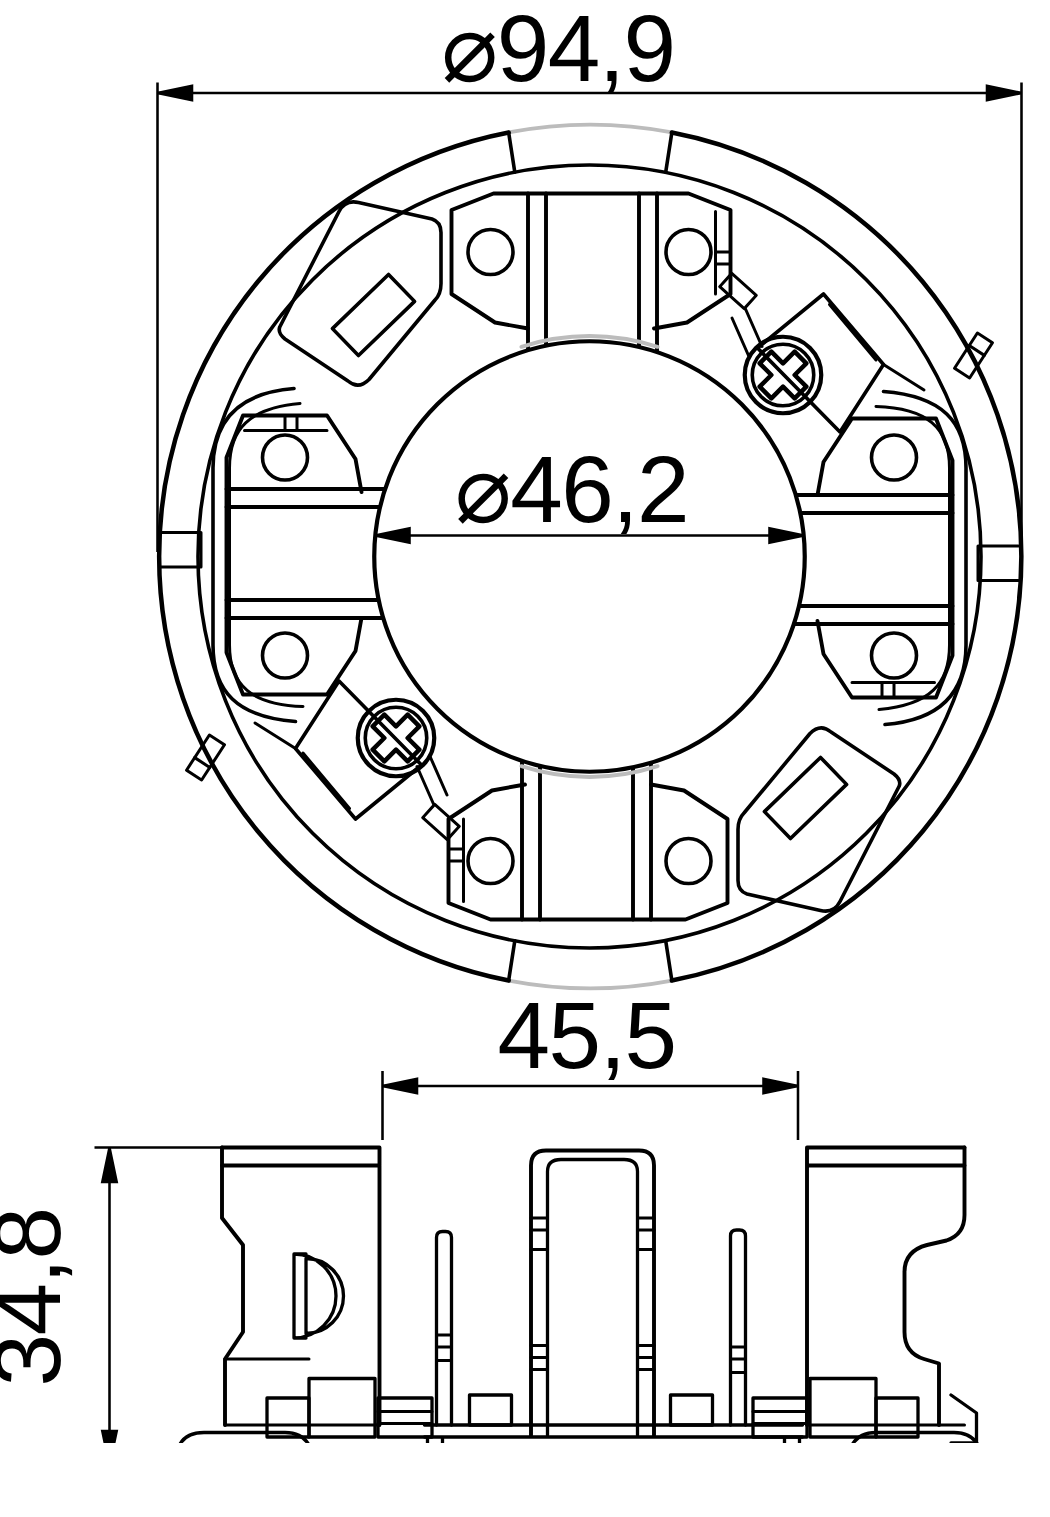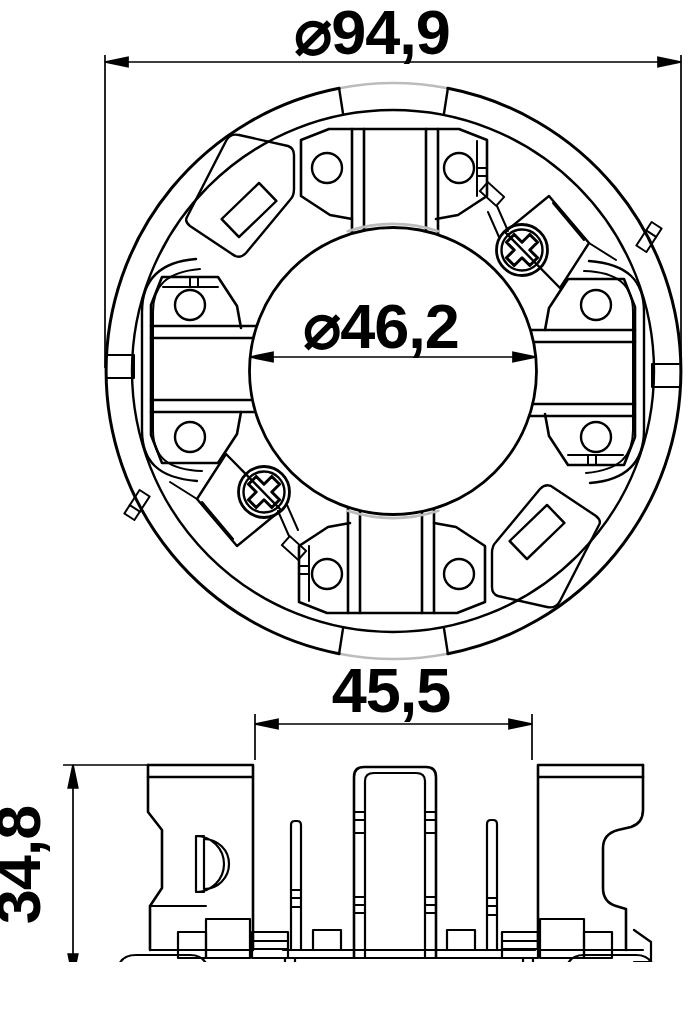--- a/index.html
+++ b/index.html
@@ -1,17 +1,17 @@
 <!DOCTYPE html>
 <html><head>
 <meta charset="utf-8">
 <style>
   html,body{margin:0;padding:0;background:#ffffff;}
   .stage{width:700px;height:962px;position:relative;background:#fff;overflow:hidden;
-         font-family:"Liberation Sans", sans-serif;font-weight:bold;}
+         font-family:"Liberation Sans", sans-serif;}
   svg{display:block}
   .dimtext{font-family:"Liberation Sans", sans-serif;font-size:63px;fill:#000;
            letter-spacing:-1px;}
 </style>
 </head>
 <body>
 
 <div class="stage">
 <svg width="700" height="1011" viewBox="0 0 700 1011">
 

